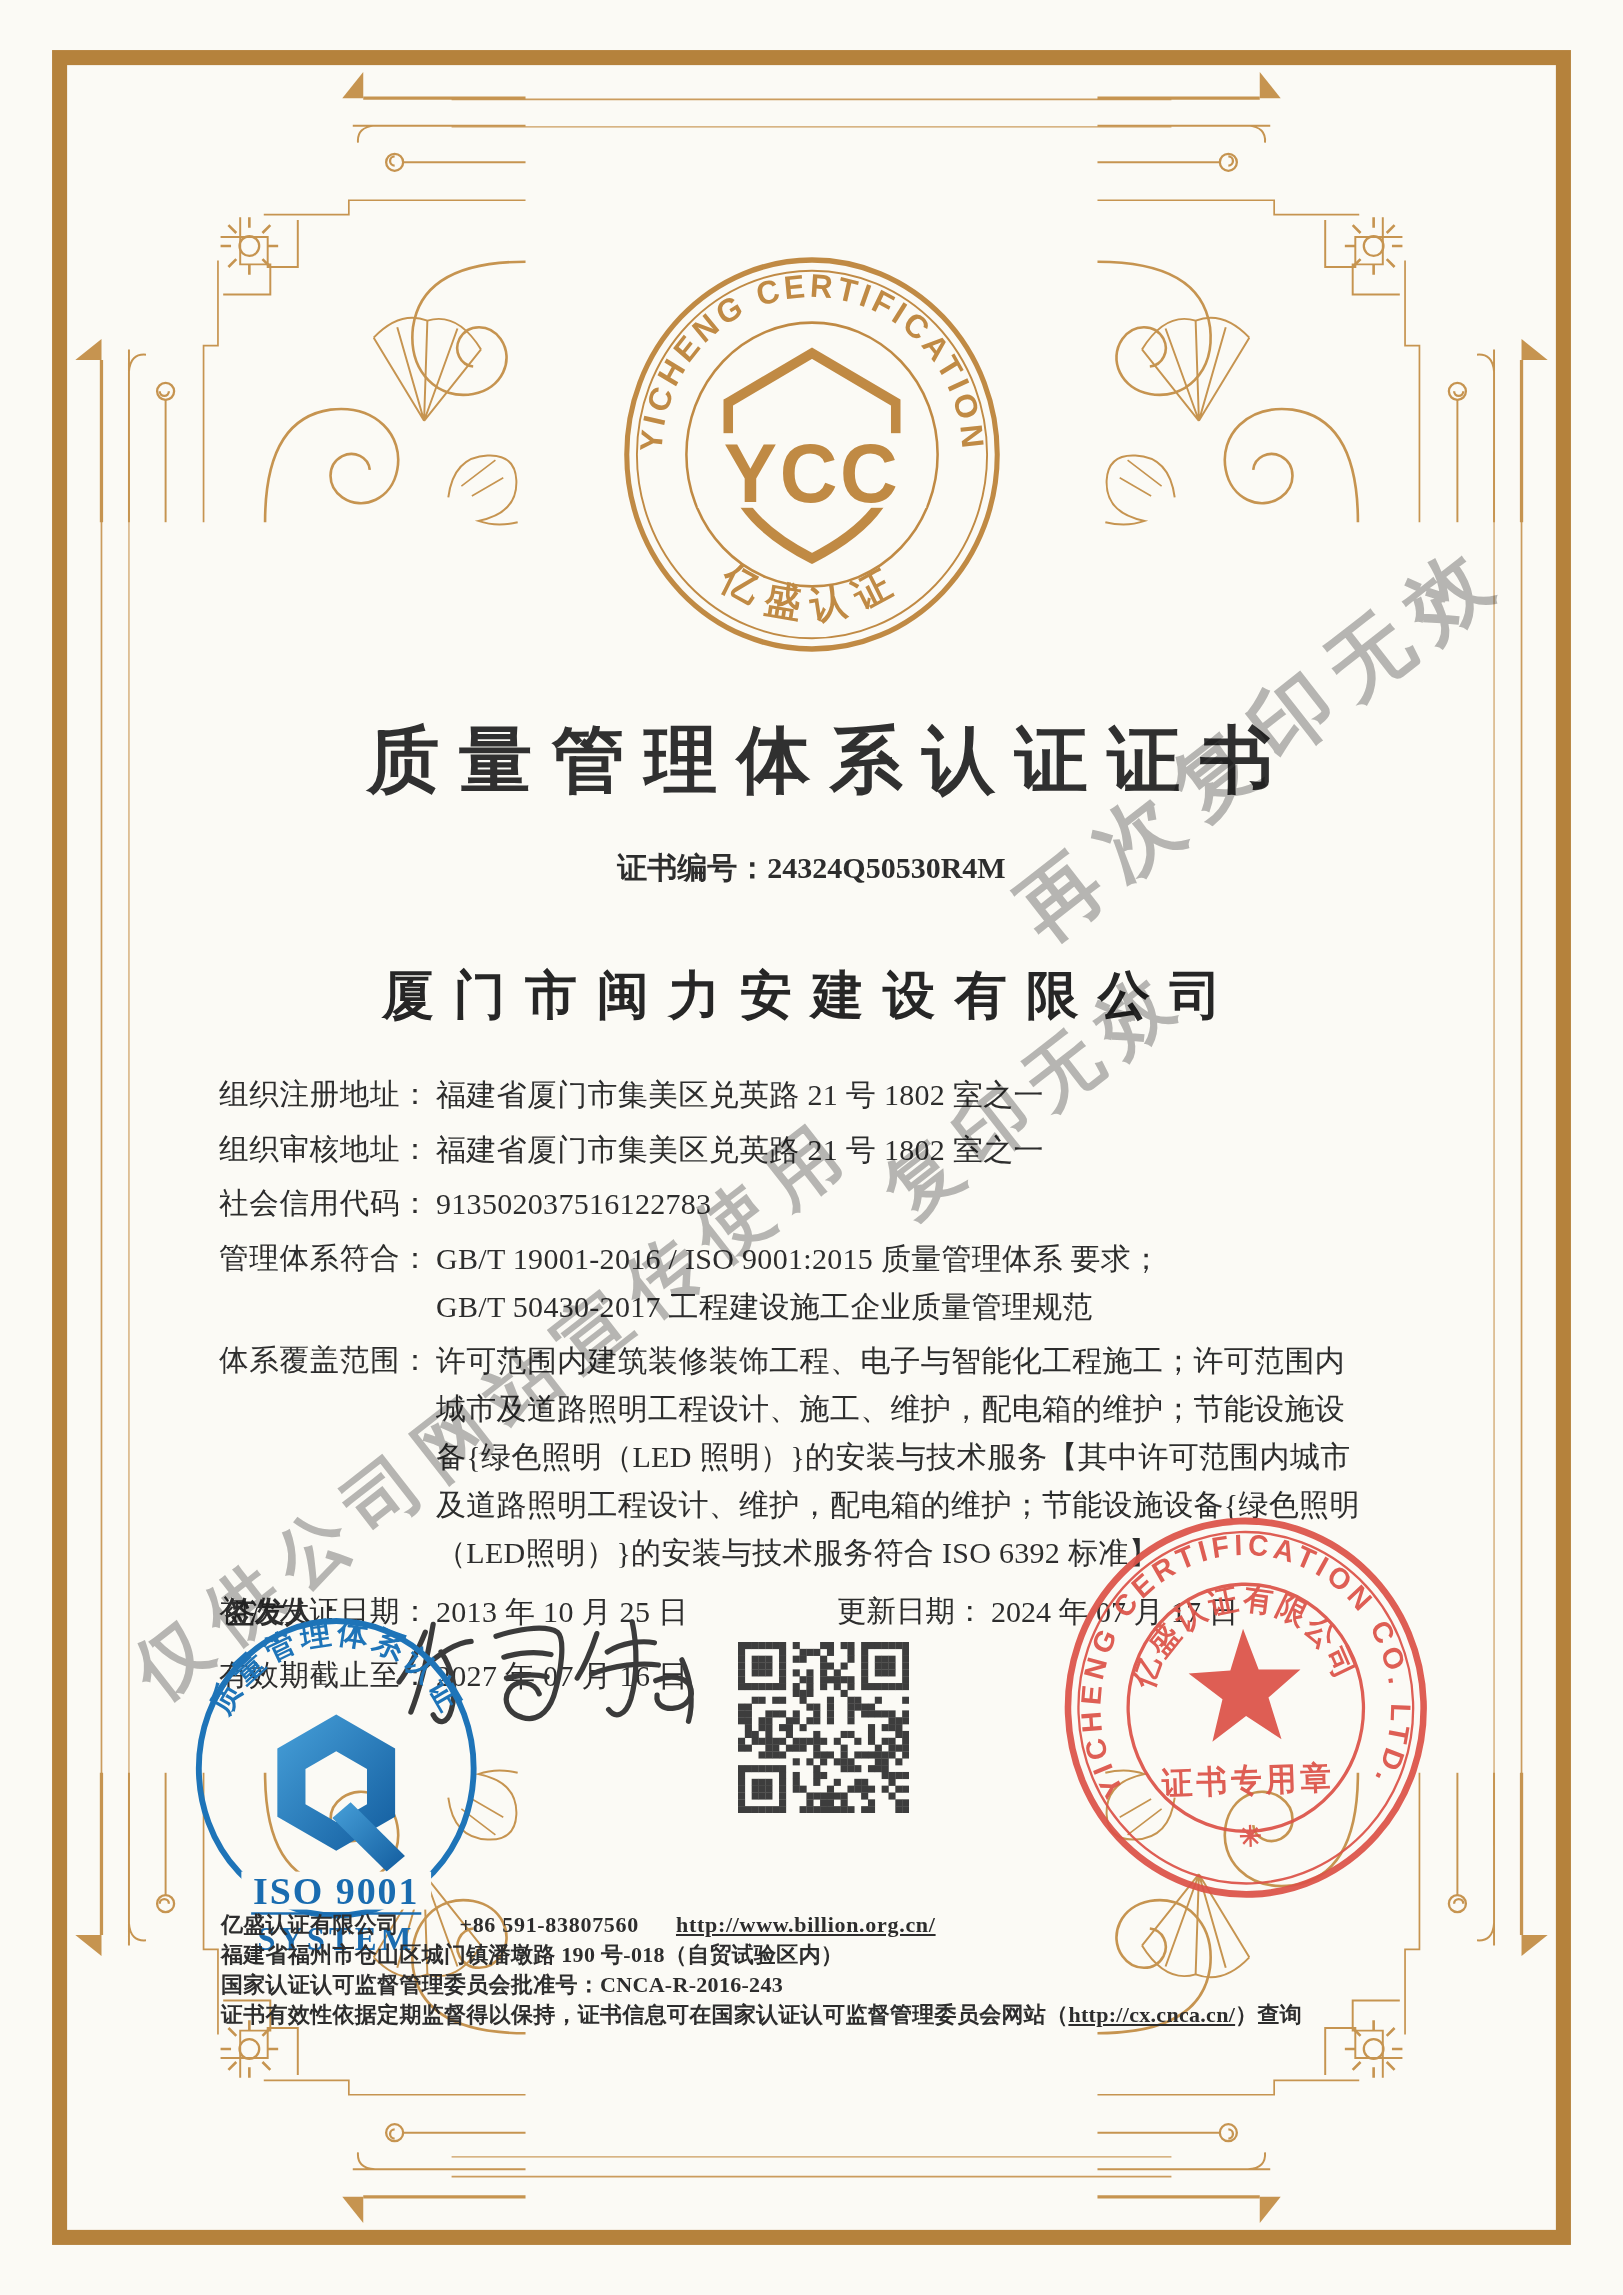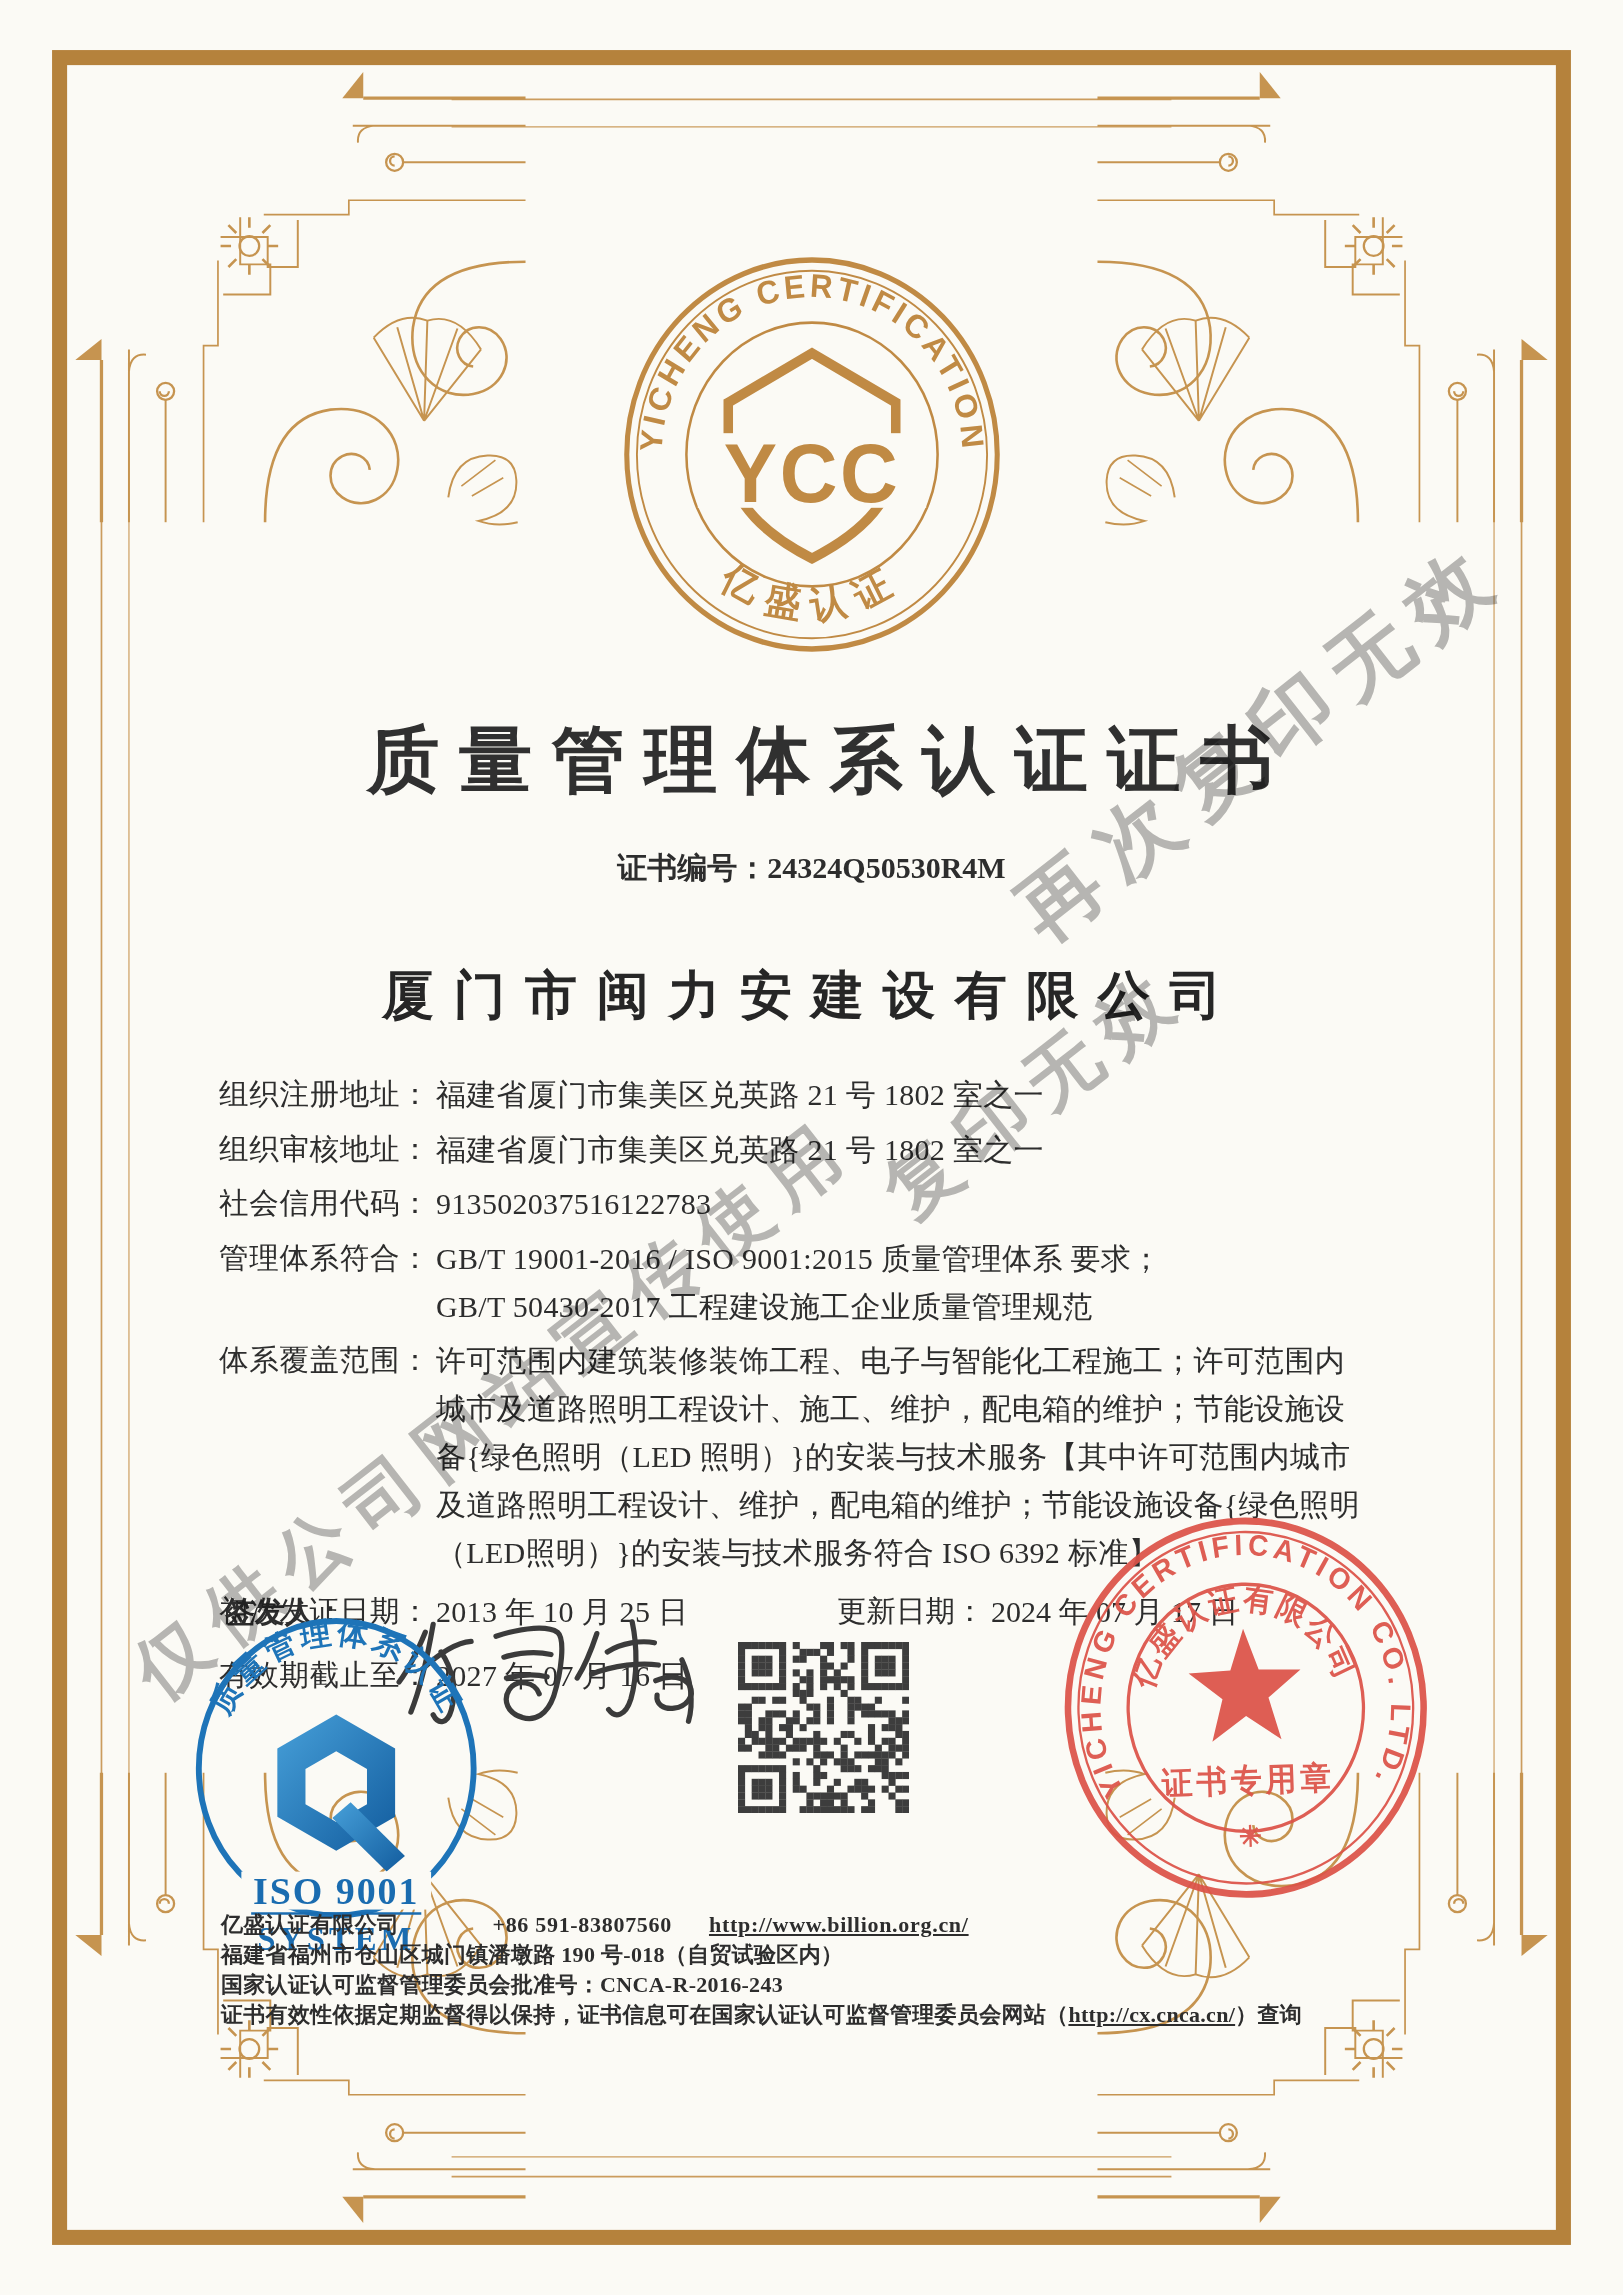--- a/index.html
+++ b/index.html
@@ -39,21 +39,21 @@
 
   
   .iso-svg{left:189px;top:1611px;width:301px;height:357px;z-index:10;}
   .qr{left:738px;top:1642px;width:171px;height:171px;z-index:10;}
   .stamp-svg{left:1053px;top:1505px;width:387px;height:408px;z-index:40;opacity:.93;transform:rotate(-2deg);}
 
   
   .footer{left:221px;top:1910px;width:1185px;z-index:10;font-weight:700;}
   .fl{font-size:22px;line-height:30px;letter-spacing:0.3px;}
   .fl1{display:flex;align-items:baseline;}
-  .f-phone{margin-left:93px;letter-spacing:0.7px;}
+  .f-phone{margin-left:60px;letter-spacing:0.7px;}
   .f-web{margin-left:37px;text-decoration:underline;letter-spacing:0.7px;}
   .f-link{text-decoration:underline;}
 
   
   .wm{z-index:60;font-weight:700;color:#8e8e8e;opacity:.62;mix-blend-mode:multiply;
       transform-origin:0 50%;white-space:nowrap;pointer-events:none;}
   .wm1{left:145px;top:1633px;font-size:73px;letter-spacing:15.7px;transform:rotate(-38deg);}
   .wm2{left:895px;top:1153px;font-size:73px;letter-spacing:15.7px;transform:rotate(-38deg);}
   .wm3{left:1029px;top:868px;font-size:81px;letter-spacing:17px;transform:rotate(-38deg);}
 </style>

